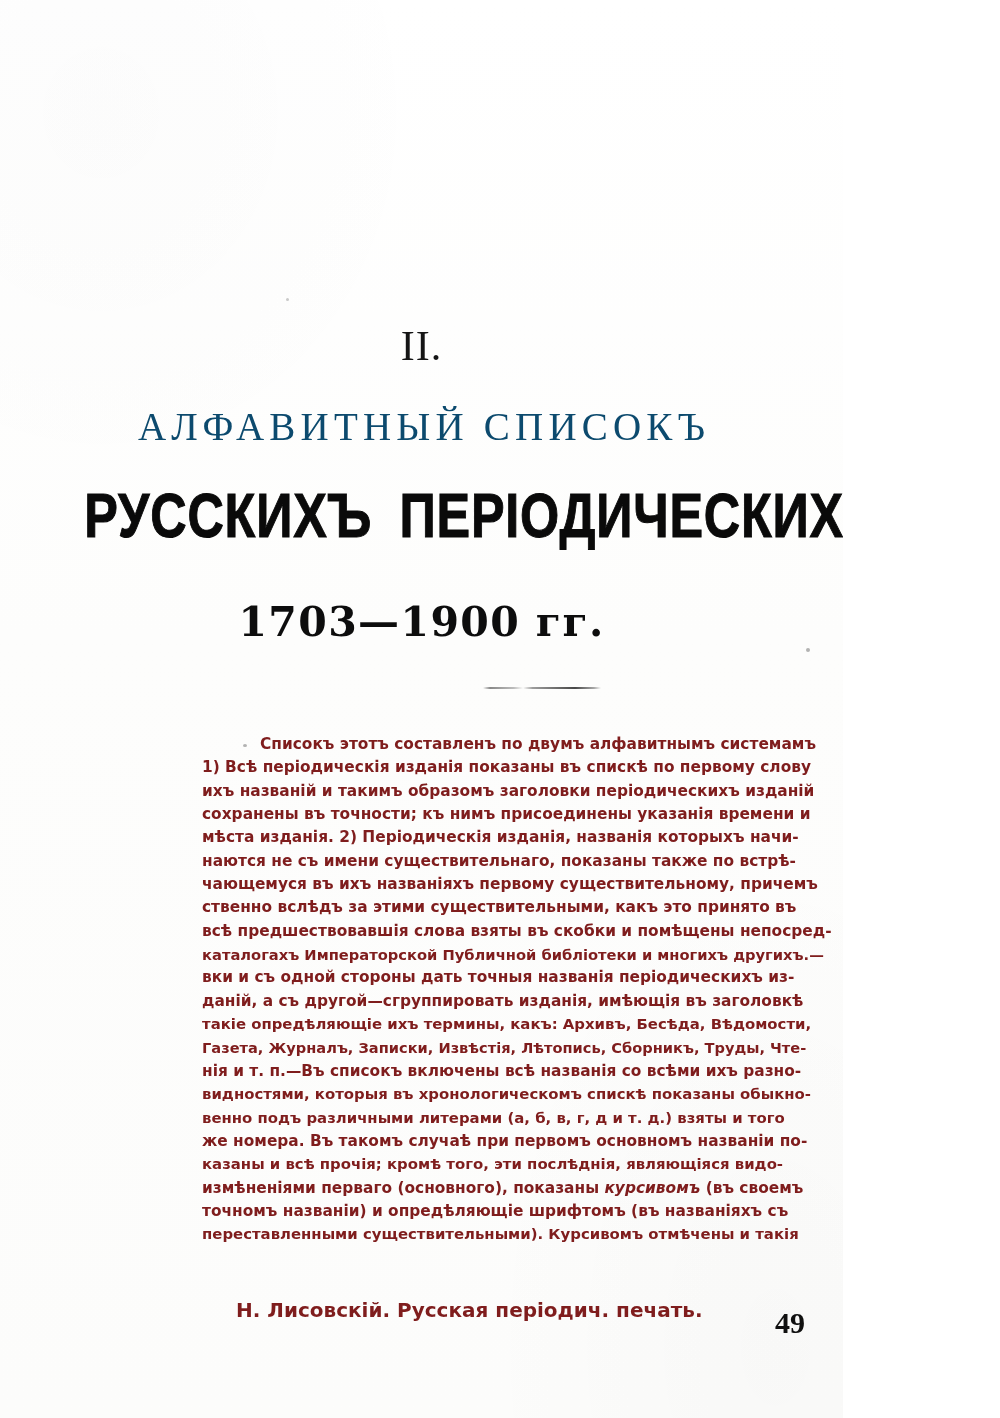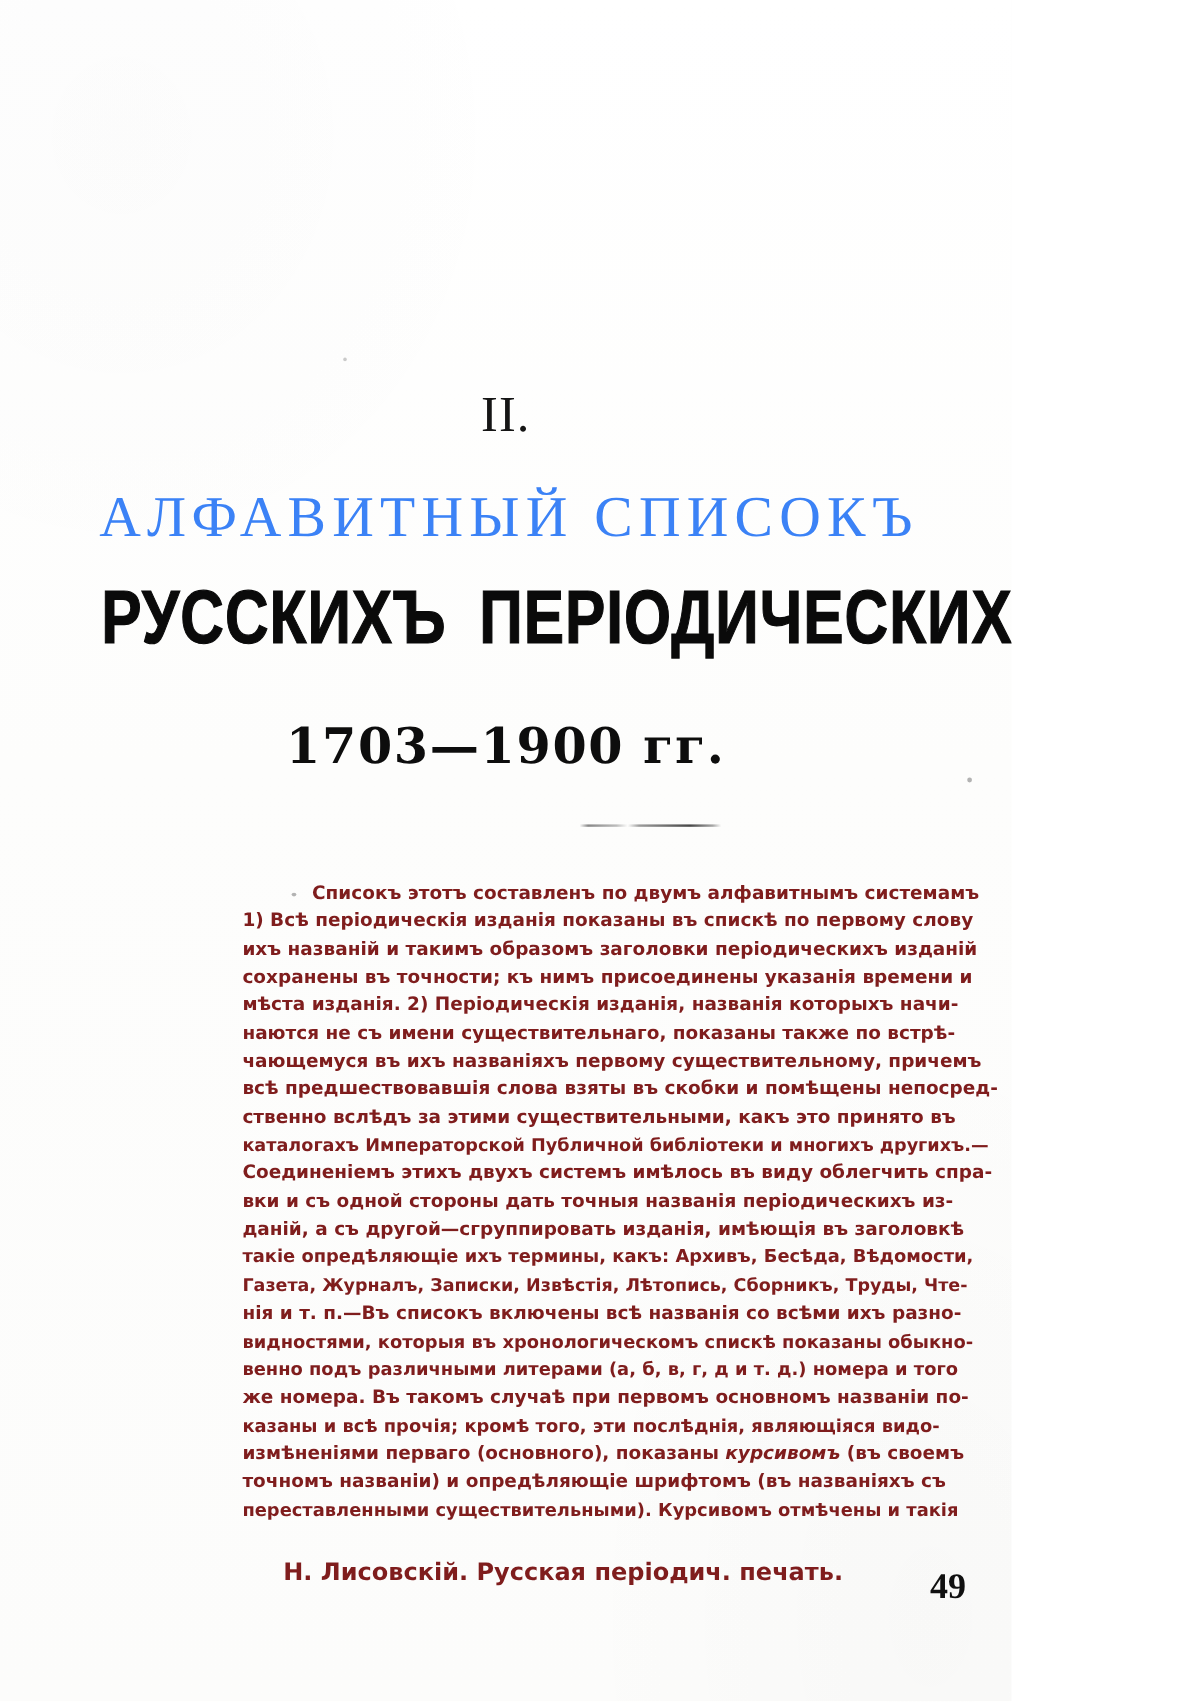--- a/index.html
+++ b/index.html
@@ -45,25 +45,25 @@
     font-family: "Liberation Serif", "DejaVu Serif", serif;
     color: #151515;
   }
 
   
   .title-line1 {
     position: absolute;
     left: 0; right: 0;
     top: 404px;
     text-align: center;
-    font-size: 48px;
+    font-size: 39px;
     letter-spacing: 5.2px;
     text-indent: 5.2px;
     font-family: "Liberation Serif", "DejaVu Serif", serif;
-    color: #3b82f6;
+    color: #0c4a6e;
     white-space: nowrap;
   }
 
   
   .title-display {
     position: absolute;
     left: 0; right: 0;
     top: 482px;
     text-align: center;
     font-family: "Liberation Sans Narrow", "Liberation Sans", "DejaVu Sans", sans-serif;
@@ -181,31 +181,30 @@
   <div class="rule"></div>
 
   <div class="body-block">
     <span class="ln" style="padding-left:58px;">Списокъ этотъ составленъ по двумъ алфавитнымъ системамъ</span>
     <span class="ln">1) Всѣ періодическія изданія показаны въ спискѣ по первому слову</span>
     <span class="ln">ихъ названій и такимъ образомъ заголовки періодическихъ изданій</span>
     <span class="ln">сохранены въ точности; къ нимъ присоединены указанія времени и</span>
     <span class="ln">мѣста изданія. 2) Періодическія изданія, названія которыхъ начи-</span>
     <span class="ln">наются не съ имени существительнаго, показаны также по встрѣ-</span>
     <span class="ln">чающемуся въ ихъ названіяхъ первому существительному, причемъ</span>
+    <span class="ln">ственно вслѣдъ за этими существительными, какъ это принято въ</span>
     <span class="ln">всѣ предшествовавшія слова взяты въ скобки и помѣщены непосред-</span>
-    <span class="ln">ственно вслѣдъ за этими существительными, какъ это принято въ</span>
     <span class="ln" style="font-size:14.7px;">каталогахъ Императорской Публичной библіотеки и многихъ другихъ.—</span>
-    <span class="ln">Соединеніемъ этихъ двухъ системъ имѣлось въ виду облегчить спра-</span>
     <span class="ln">вки и съ одной стороны дать точныя названія періодическихъ из-</span>
     <span class="ln">даній, а съ другой—сгруппировать изданія, имѣющія въ заголовкѣ</span>
     <span class="ln" style="font-size:14.9px;">такіе опредѣляющіе ихъ термины, какъ: Архивъ, Бесѣда, Вѣдомости,</span>
     <span class="ln" style="font-size:14.6px;">Газета, Журналъ, Записки, Извѣстія, Лѣтопись, Сборникъ, Труды, Чте-</span>
     <span class="ln">нія и т. п.—Въ списокъ включены всѣ названія со всѣми ихъ разно-</span>
     <span class="ln" style="font-size:14.9px;">видностями, которыя въ хронологическомъ спискѣ показаны обыкно-</span>
-    <span class="ln" style="font-size:14.9px;">венно подъ различными литерами (а, б, в, г, д и т. д.) номера и того</span>
+    <span class="ln" style="font-size:14.9px;">венно подъ различными литерами (а, б, в, г, д и т. д.) взяты и того</span>
     <span class="ln">же номера. Въ такомъ случаѣ при первомъ основномъ названіи по-</span>
     <span class="ln" style="font-size:14.9px;">казаны и всѣ прочія; кромѣ того, эти послѣднія, являющіяся видо-</span>
     <span class="ln"><span>измѣненіями перваго (основного), показаны </span><span class="ital">курсивомъ</span><span> (въ своемъ</span></span>
     <span class="ln">точномъ названіи) и опредѣляющіе шрифтомъ (въ названіяхъ съ</span>
     <span class="ln" style="font-size:14.9px;">переставленными существительными). Курсивомъ отмѣчены и такія</span>
   </div>
 
   <div class="footer-note">Н. Лисовскій. Русская періодич. печать.</div>
 
   <div class="page-number">49</div>

